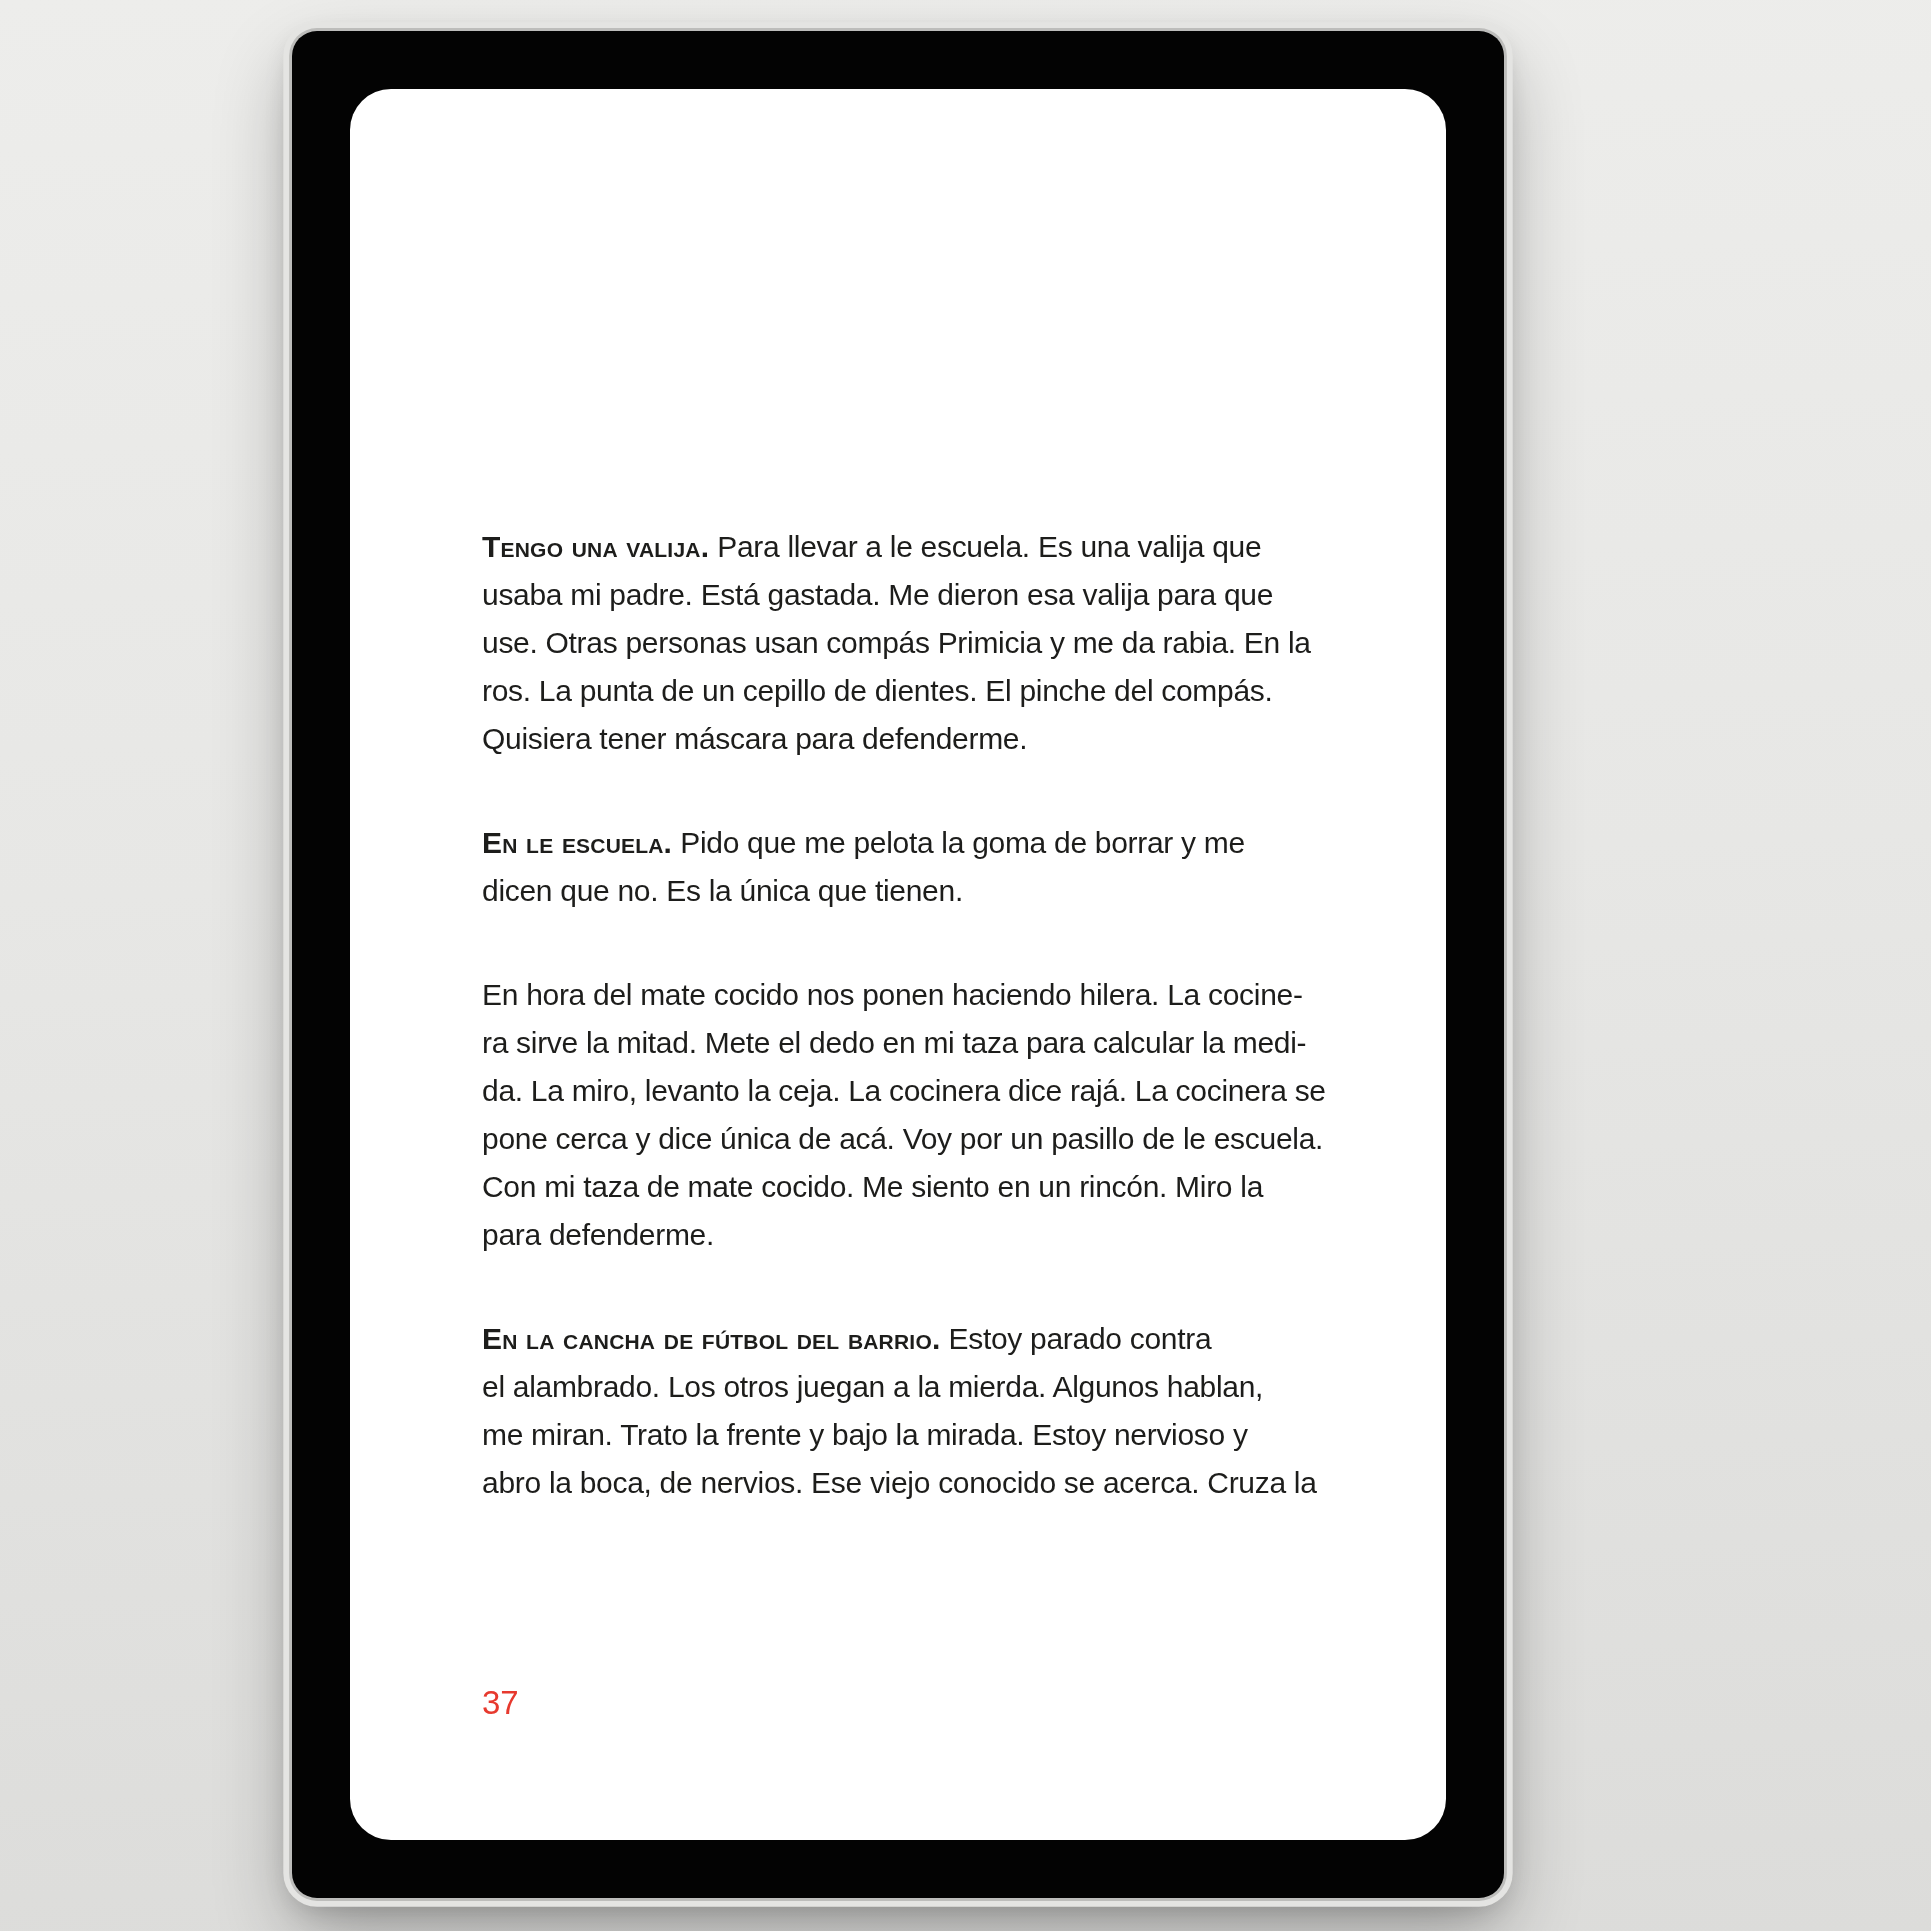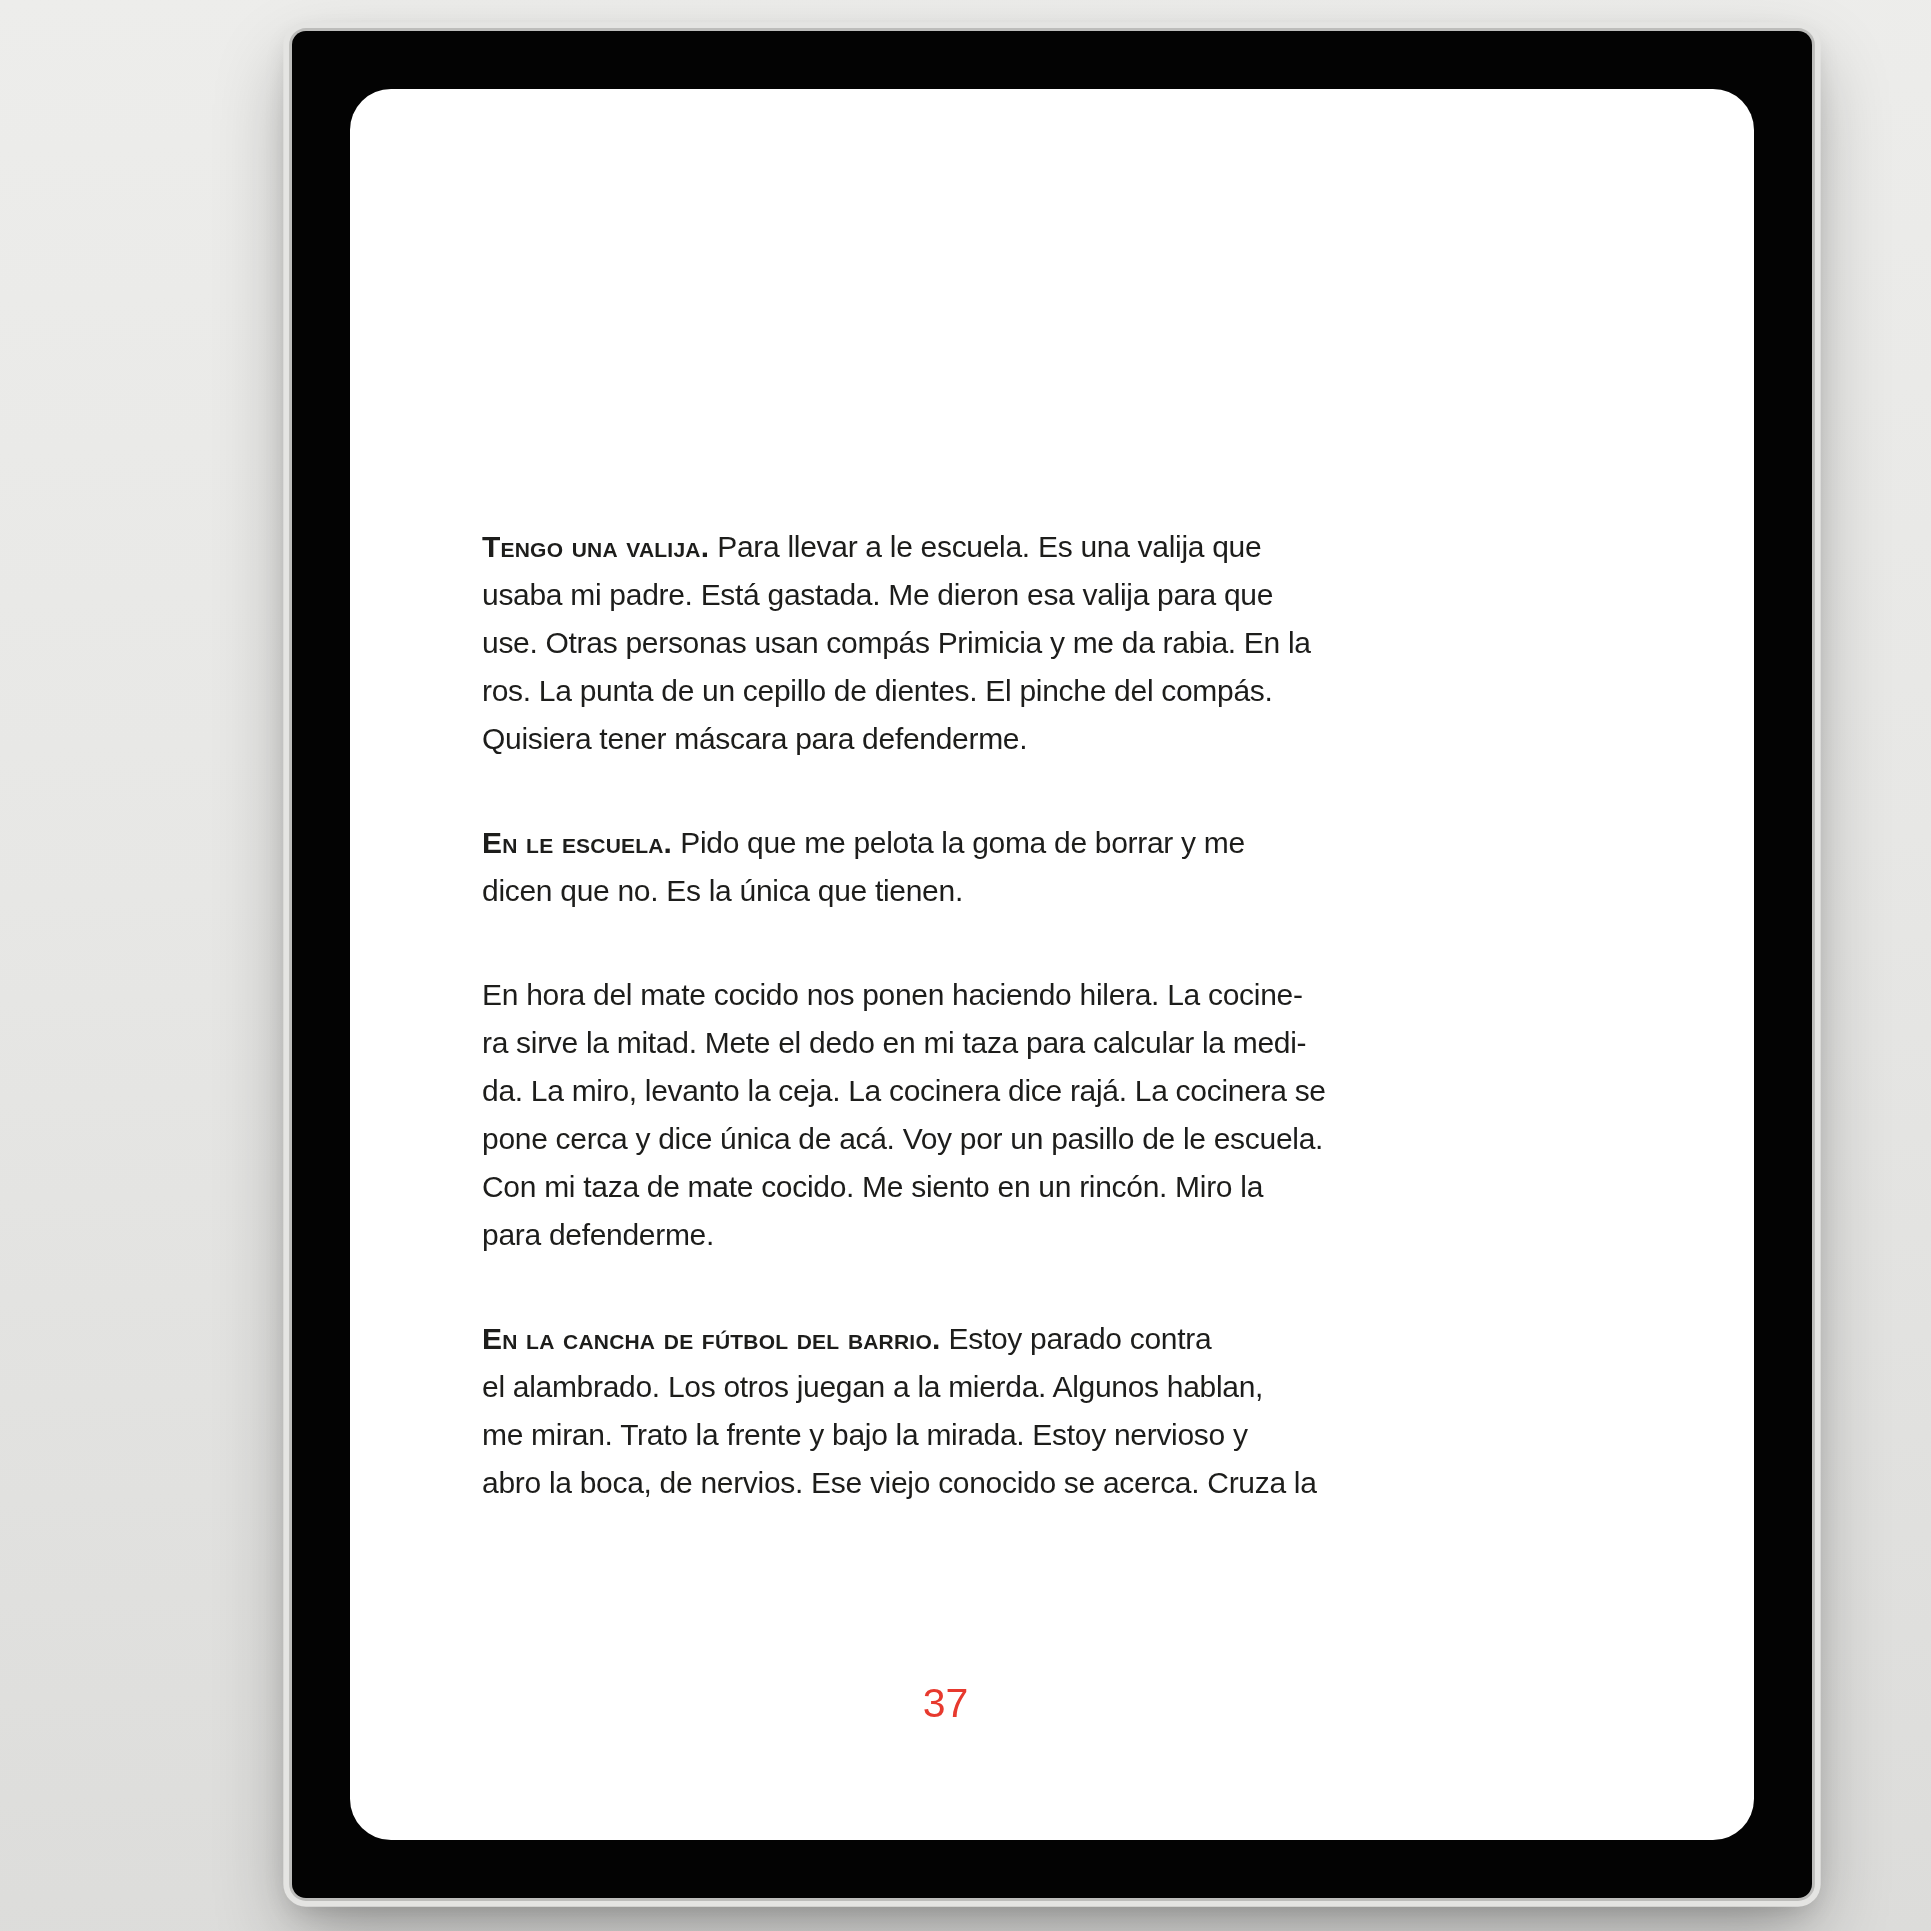--- a/index.html
+++ b/index.html
@@ -13,24 +13,24 @@
   .stage {
     position: relative;
     width: 1931px;
     height: 1931px;
     background: linear-gradient(178deg, #ededeb 0%, #e7e7e5 45%, #dcdcda 100%);
   }
   .tablet {
     position: absolute;
     left: 292px;
     top: 31px;
-    width: 1520px;
+    width: 1212px;
     height: 1867px;
     background: #030303;
-    border-radius: 14px;
+    border-radius: 25px;
     box-shadow:
       0 0 0 2.9px #bdbdbb,
       0 0 0 8.7px #e4e4e2,
       0 34px 77px rgba(0,0,0,0.30),
       0 9.7px 27px rgba(0,0,0,0.18);
   }
   .screen {
     position: absolute;
     left: 58px;
     top: 58px;
@@ -61,22 +61,22 @@
     font-variant-caps: small-caps;
     letter-spacing: 0.2px;
   }
   .pagenum {
     position: absolute;
     left: 132px;
     top: 1590px;
     width: 927px;
     height: 48px;
     line-height: 48px;
-    text-align: center;
-    font-size: 41px;
+    text-align: left;
+    font-size: 33px;
     color: #e7392e;
   }
 </style>
 </head>
 <body>
 
 <div class="stage">
   <div class="tablet">
     <div class="screen">
 

